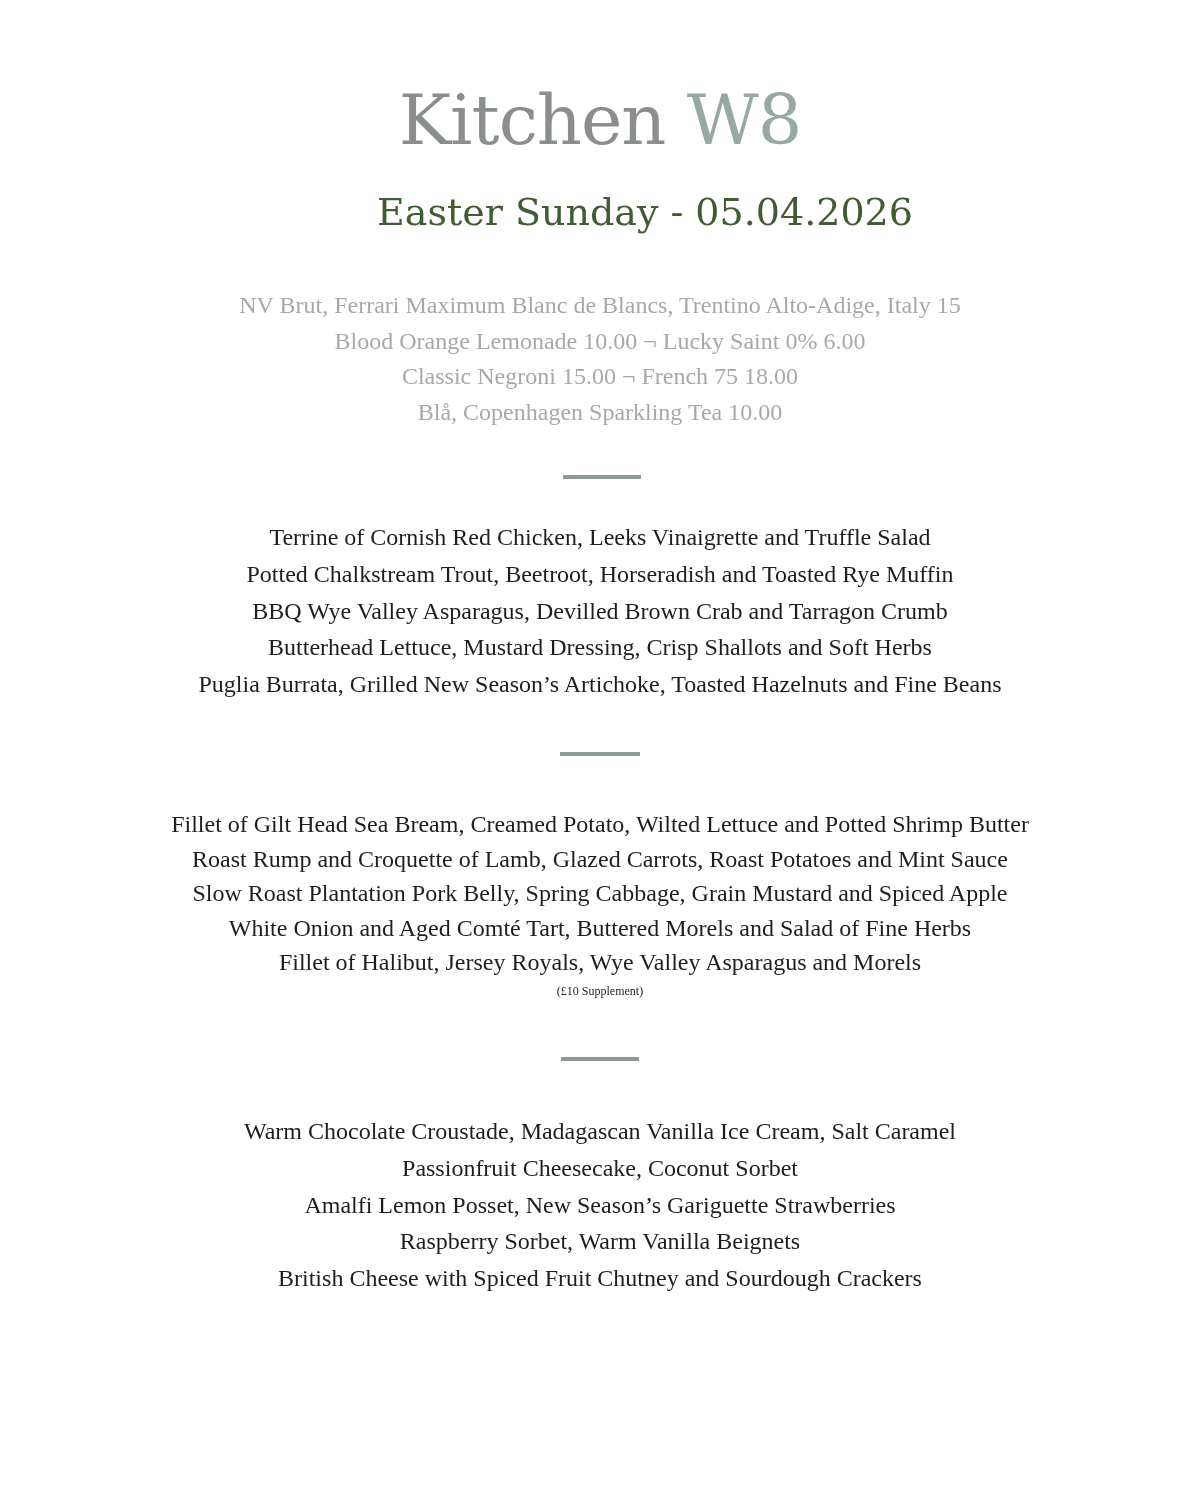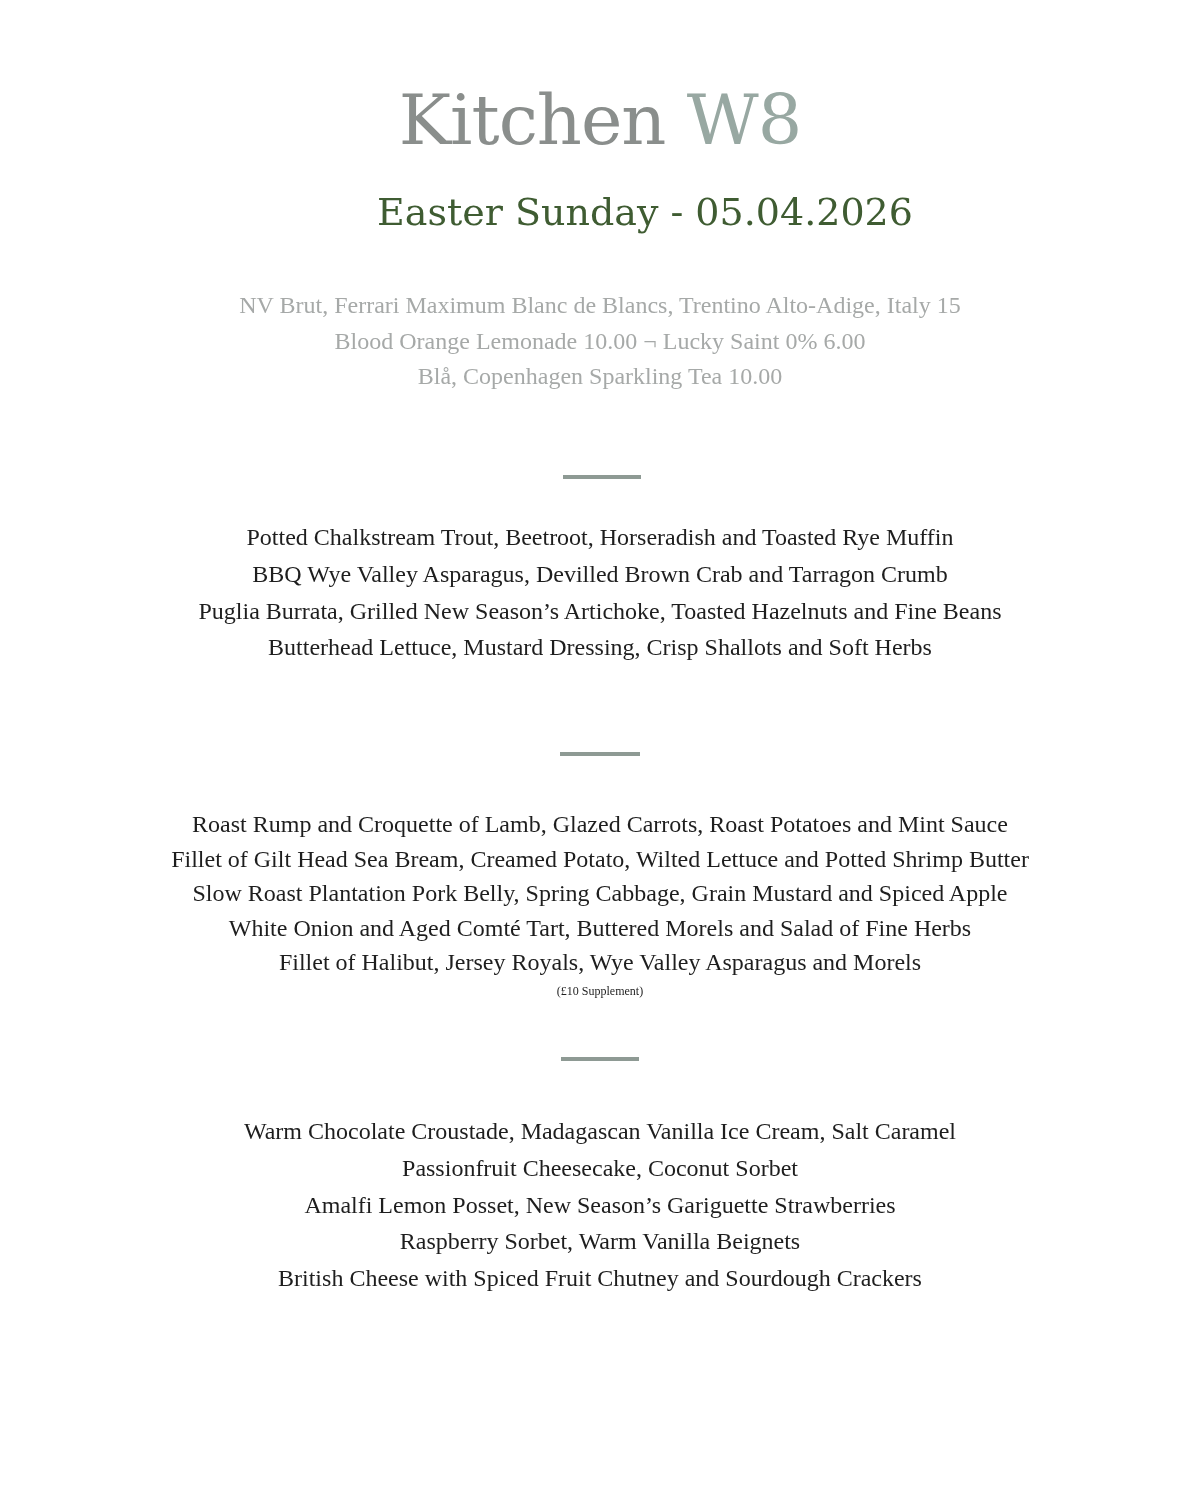--- a/index.html
+++ b/index.html
@@ -42,37 +42,39 @@
   <div class="title">
     <span>Kitchen</span>
     <span class="w8">W8</span>
   </div>
 
   <div class="subtitle">Easter Sunday - 05.04.2026</div>
 
   <div class="drinks">
     <span class="line">NV Brut, Ferrari Maximum Blanc de Blancs, Trentino Alto-Adige, Italy 15</span>
     <span class="line">Blood Orange Lemonade 10.00 ¬ Lucky Saint 0% 6.00</span>
+    <span class="line">Classic Negroni 15.00 ¬ French 75 18.00</span>
     <span class="line">Blå, Copenhagen Sparkling Tea 10.00</span>
   </div>
 
   <div class="divider" style="top:475px; left:563px;"></div>
 
   <div class="course" style="top:519px;">
+    <span class="line">Terrine of Cornish Red Chicken, Leeks Vinaigrette and Truffle Salad</span>
     <span class="line">Potted Chalkstream Trout, Beetroot, Horseradish and Toasted Rye Muffin</span>
     <span class="line">BBQ Wye Valley Asparagus, Devilled Brown Crab and Tarragon Crumb</span>
+    <span class="line">Butterhead Lettuce, Mustard Dressing, Crisp Shallots and Soft Herbs</span>
     <span class="line">Puglia Burrata, Grilled New Season’s Artichoke, Toasted Hazelnuts and Fine Beans</span>
-    <span class="line">Butterhead Lettuce, Mustard Dressing, Crisp Shallots and Soft Herbs</span>
   </div>
 
   <div class="divider" style="top:752px; left:560px; width:80px;"></div>
 
   <div class="course mains" style="top:807px;">
+    <span class="line">Fillet of Gilt Head Sea Bream, Creamed Potato, Wilted Lettuce and Potted Shrimp Butter</span>
     <span class="line">Roast Rump and Croquette of Lamb, Glazed Carrots, Roast Potatoes and Mint Sauce</span>
-    <span class="line">Fillet of Gilt Head Sea Bream, Creamed Potato, Wilted Lettuce and Potted Shrimp Butter</span>
     <span class="line">Slow Roast Plantation Pork Belly, Spring Cabbage, Grain Mustard and Spiced Apple</span>
     <span class="line">White Onion and Aged Comté Tart, Buttered Morels and Salad of Fine Herbs</span>
     <span class="line">Fillet of Halibut, Jersey Royals, Wye Valley Asparagus and Morels</span>
     <span class="line supp">(£10 Supplement)</span>
   </div>
 
   <div class="divider" style="top:1057px; left:561px;"></div>
 
   <div class="course" style="top:1113px;">
     <span class="line">Warm Chocolate Croustade, Madagascan Vanilla Ice Cream, Salt Caramel</span>

